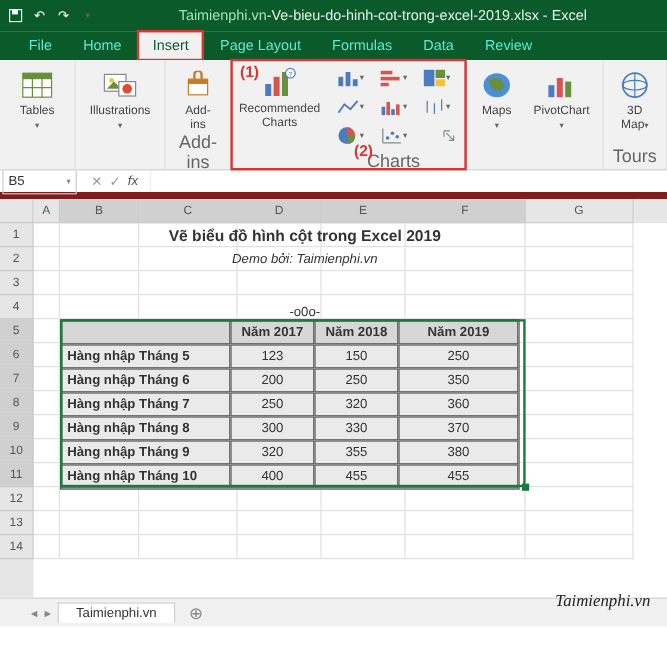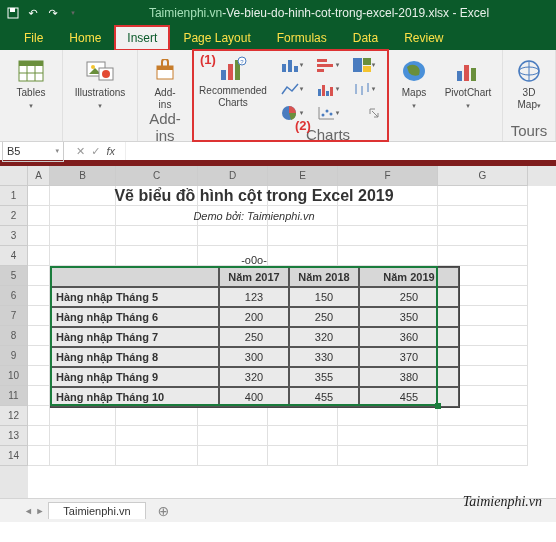--- a/index.html
+++ b/index.html
@@ -7,21 +7,21 @@
   
   
   .titlebar { height: 26px; background: #0b5a2a; color: #fff; display: flex; align-items: center; padding: 0 6px; gap: 8px; }
   .qa-group { display: flex; gap: 6px; align-items: center; }
   .qa-icon { width: 14px; height: 14px; display: flex; align-items: center; justify-content: center; color: #fff; font-size: 11px; }
   .filename { flex: 1; text-align: center; font-size: 12px; color: #e8f0ea; white-space: nowrap; overflow: hidden; }
   .filename .hl { color: #a5e0b8; }
   
   
   .ribbon-tabs { height: 24px; background: #0b5a2a; display: flex; align-items: stretch; padding-left: 12px; gap: 2px; }
-  .rtab { color: #fde047; padding: 0 12px; display: flex; align-items: center; font-size: 12px; cursor: pointer; position: relative; }
+  .rtab { color: #5eead4; padding: 0 12px; display: flex; align-items: center; font-size: 12px; cursor: pointer; position: relative; }
   .rtab.active { background: #f1f1f1; color: #0b5a2a; }
   .rtab.hl { outline: 2px solid #d33; outline-offset: -1px; }
   
   
   .ribbon { height: 92px; background: #f1f1f1; border-bottom: 1px solid #d4d4d4; display: flex; position: relative; }
   .rgroup { border-right: 1px solid #e0e0e0; padding: 2px 6px 1px 6px; display: flex; flex-direction: column; align-items: center; justify-content: space-between; }
   .rgroup-row { display: flex; gap: 6px; align-items: flex-start; flex: 1; }
   .rgroup-label { font-size: 15px; color: #666; text-align: center; padding-bottom: 1px; }
   .rbtn-lg { display: flex; flex-direction: column; align-items: center; gap: 1px; width: 50px; cursor: pointer; padding-top: 4px; }
   .rbtn-lg .ricon { width: 30px; height: 30px; display: flex; align-items: center; justify-content: center; }
@@ -52,32 +52,32 @@
   .grid { flex: 1; display: flex; flex-direction: column; overflow: hidden; }
   .colhdrs { height: 20px; display: flex; background: #e6e6e6; }
   .ch { border-right: 1px solid #ccc; border-bottom: 1px solid #ccc; font-size: 10px; color: #555; display: flex; align-items: center; justify-content: center; }
   .ch.sel { background: #d0d0d0; }
   .cA { width: 22px; } .cB { width: 66px; } .cC { width: 82px; }
   .cD { width: 70px; } .cE { width: 70px; } .cF { width: 100px; } .cG { width: 90px; }
   
   .cells { position: relative; flex: 1; }
   .row { display: flex; height: 20px; }
   .cell { border-right: 1px solid #e0e0e0; border-bottom: 1px solid #e0e0e0; font-size: 11px; display: flex; align-items: center; padding: 0 3px; overflow: visible; white-space: nowrap; }
-  .tbl-title { position: absolute; left: 22px; top: 0; width: 408px; height: 20px; font-size: 16px; font-weight: bold; text-align: center; display: flex; align-items: center; justify-content: center; }
+  .tbl-title { position: absolute; left: 22px; top: 0; width: 408px; height: 20px; font-size: 13px; font-weight: bold; text-align: center; display: flex; align-items: center; justify-content: center; }
   .tbl-sub { position: absolute; left: 22px; top: 20px; width: 408px; height: 20px; font-size: 11px; font-style: italic; text-align: center; display: flex; align-items: center; justify-content: center; }
   .tbl-o { position: absolute; left: 22px; top: 40px; width: 408px; height: 20px; font-size: 11px; text-align: center; display: flex; align-items: center; justify-content: center; margin-top: 24px; }
   
   .dcell { border: 1px solid #555; display: flex; align-items: center; font-size: 11px; padding: 0 4px; background: #eaeaea; }
   .dcell.h { font-weight: bold; justify-content: center; background: #d7d7d7; }
   .dcell.rh2 { font-weight: bold; }
   .dcell.v { justify-content: center; }
   
   .dtable { position: absolute; left: 22px; top: 80px; border: 1px solid #444; }
   .drow { display: flex; height: 20px; }
-  .drow .dcell:nth-child(1){ width: 168px; }
+  .drow .dcell:nth-child(1){ width: 141px; }
   .drow .dcell:nth-child(2){ width: 70px; }
   .drow .dcell:nth-child(3){ width: 70px; }
   .drow .dcell:nth-child(4){ width: 100px; }
   
   .sel-border { position: absolute; border: 2px solid #1a7c3c; pointer-events: none; }
   .sel-handle { position: absolute; width: 6px; height: 6px; background: #1a7c3c; }
   
   
   .tabstrip { height: 24px; display: flex; align-items: center; background: #f1f1f1; border-top: 1px solid #d4d4d4; padding-left: 24px; gap: 4px; }
   .tabnav { color: #888; font-size: 9px; display: flex; gap: 4px; }

